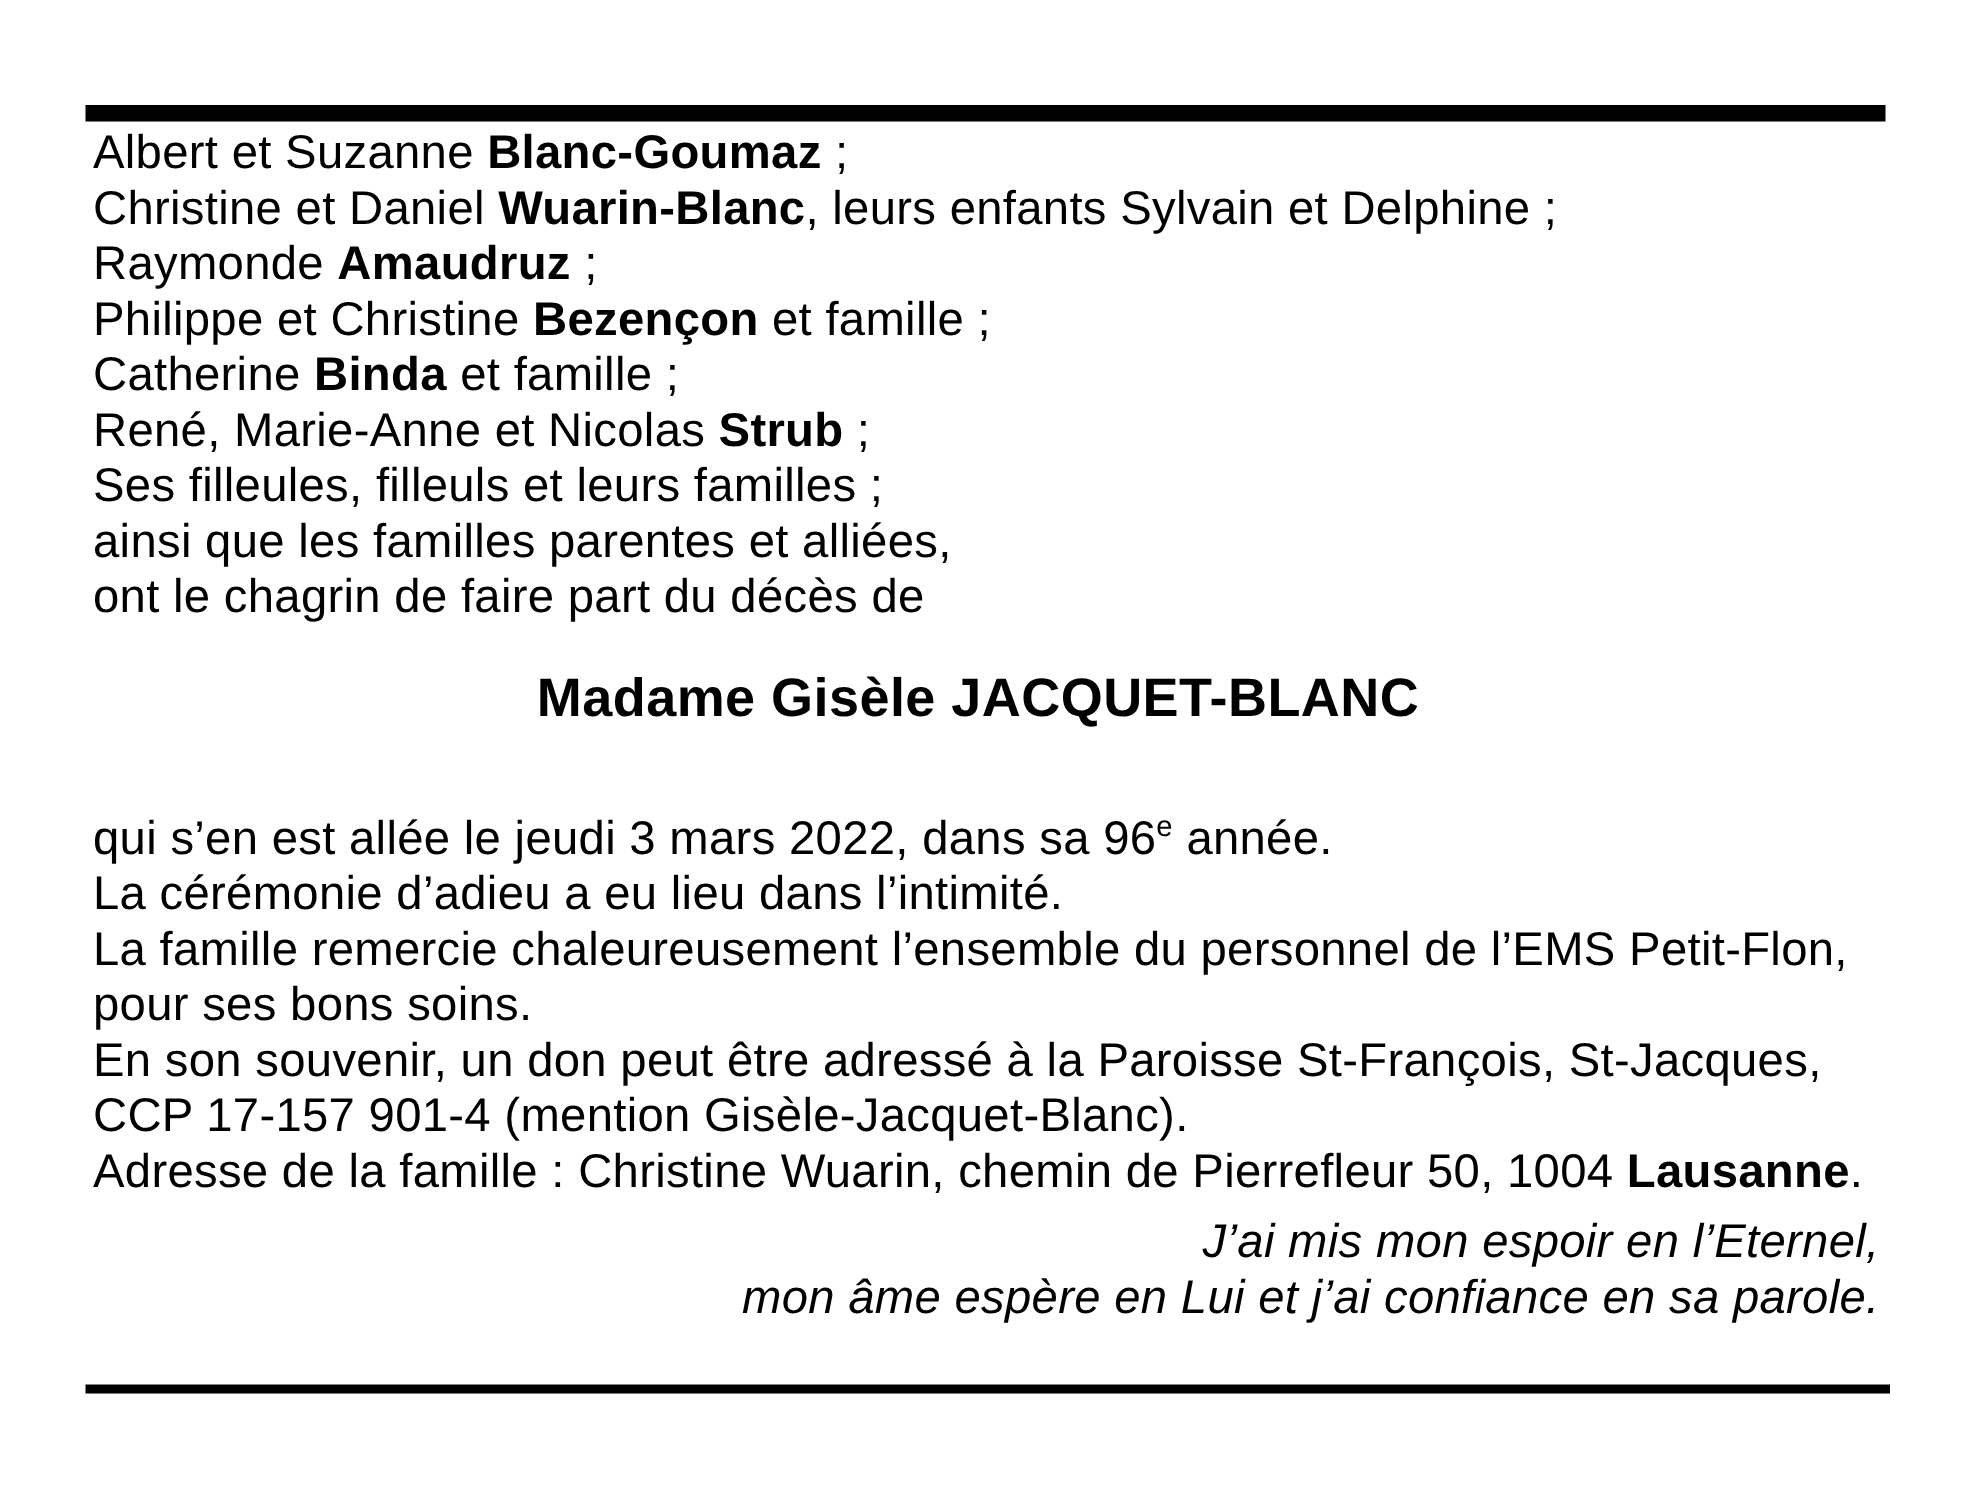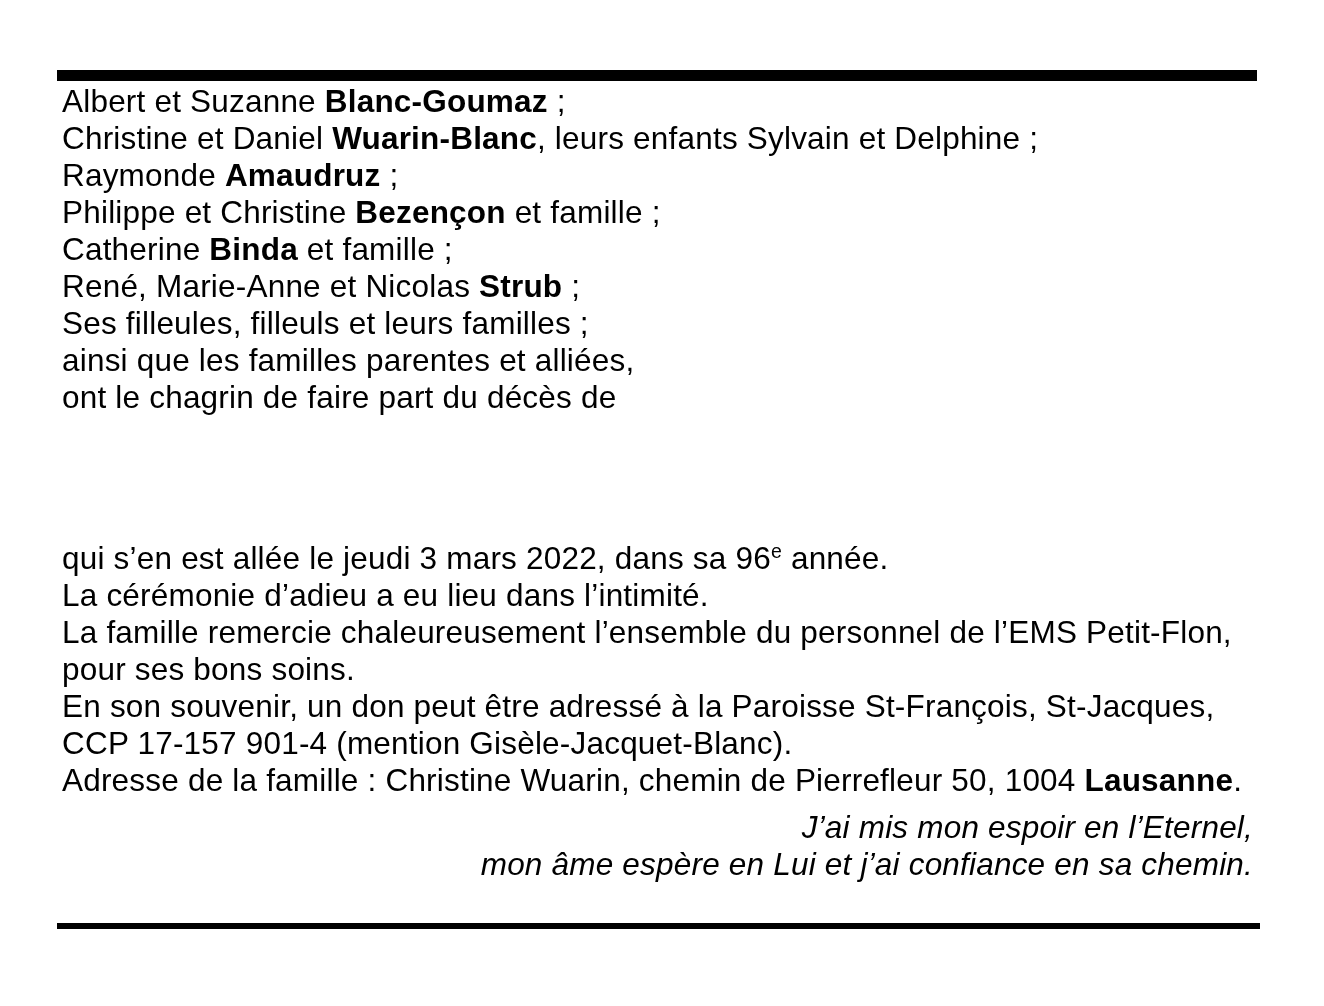--- a/index.html
+++ b/index.html
@@ -80,20 +80,21 @@
 </style>
 </head>
 <body>
 
 <div class="page">
 
   <div class="rule top-rule"></div>
 
   <div class="textblock family-block"><div class="line"><span>Albert et Suzanne </span><span class="b">Blanc-Goumaz</span><span> ;</span></div><div class="line"><span>Christine et Daniel </span><span class="b">Wuarin-Blanc</span><span>, leurs enfants Sylvain et Delphine ;</span></div><div class="line"><span>Raymonde </span><span class="b">Amaudruz</span><span> ;</span></div><div class="line"><span>Philippe et Christine </span><span class="b">Bezençon</span><span> et famille ;</span></div><div class="line"><span>Catherine </span><span class="b">Binda</span><span> et famille ;</span></div><div class="line"><span>René, Marie-Anne et Nicolas </span><span class="b">Strub</span><span> ;</span></div><div class="line"><span>Ses filleules, filleuls et leurs familles ;</span></div><div class="line"><span>ainsi que les familles parentes et alliées,</span></div><div class="line"><span>ont le chagrin de faire part du décès de</span></div></div>
 
+  <div class="deceased-title">Madame Gisèle JACQUET-BLANC</div>
 
   <div class="textblock body-block"><div class="line"><span>qui s’en est allée le jeudi 3 mars 2022, dans sa 96</span><span class="sup">e</span><span> année.</span></div><div class="line"><span>La cérémonie d’adieu a eu lieu dans l’intimité.</span></div><div class="line"><span>La famille remercie chaleureusement l’ensemble du personnel de l’EMS Petit-Flon,</span></div><div class="line"><span>pour ses bons soins.</span></div><div class="line"><span>En son souvenir, un don peut être adressé à la Paroisse St-François, St-Jacques,</span></div><div class="line"><span>CCP 17-157 901-4 (mention Gisèle-Jacquet-Blanc).</span></div><div class="line"><span>Adresse de la famille : Christine Wuarin, chemin de Pierrefleur 50, 1004 </span><span class="b">Lausanne</span><span>.</span></div></div>
 
-  <div class="textblock quote-block"><div class="line"><span class="i">J’ai mis mon espoir en l’Eternel,</span></div><div class="line"><span class="i">mon âme espère en Lui et j’ai confiance en sa chemin.</span></div></div>
+  <div class="textblock quote-block"><div class="line"><span class="i">J’ai mis mon espoir en l’Eternel,</span></div><div class="line"><span class="i">mon âme espère en Lui et j’ai confiance en sa parole.</span></div></div>
 
   <div class="rule bottom-rule"></div>
 
 </div>
 
 </body></html>

